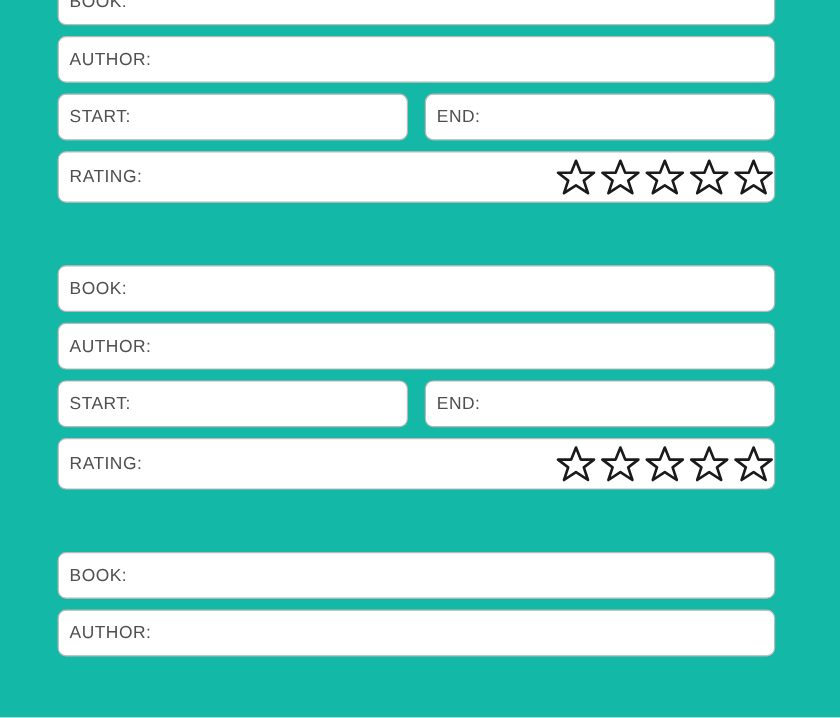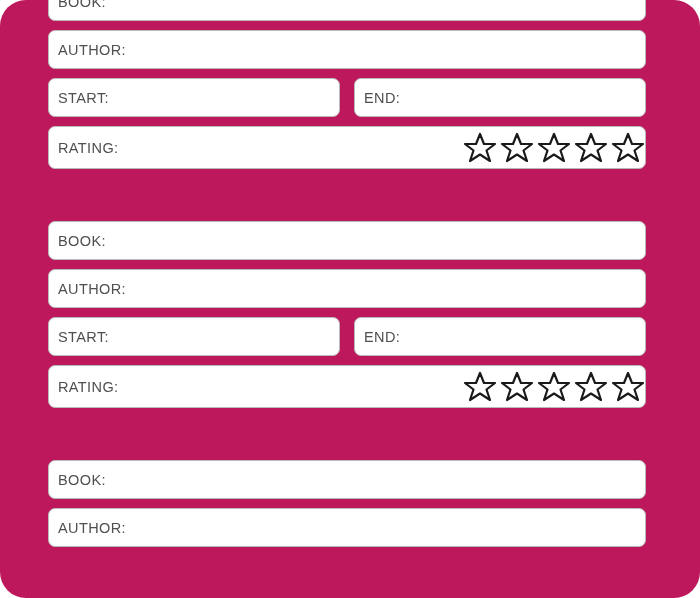--- a/index.html
+++ b/index.html
@@ -11,23 +11,22 @@
     width: 700px;
     height: 598px;
     overflow: hidden;
     font-family: "Liberation Sans", sans-serif;
     color: #4a4a4a;
   }
   .page {
     position: relative;
     width: 700px;
     height: 598px;
-    background: #be185d;
+    background: #14b8a6;
     box-sizing: border-box;
-    border-radius: 26px;
   }
   .sheet {
     position: absolute;
     left: 48px;
     top: -18px;
     width: 598px;
   }
   .entry {
     margin-bottom: 52px;
   }

